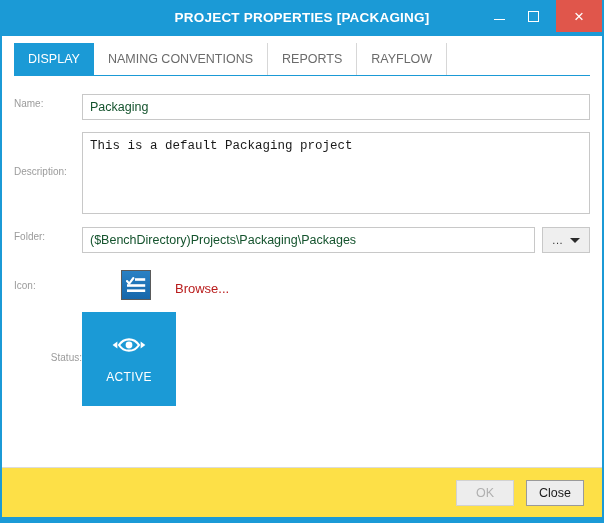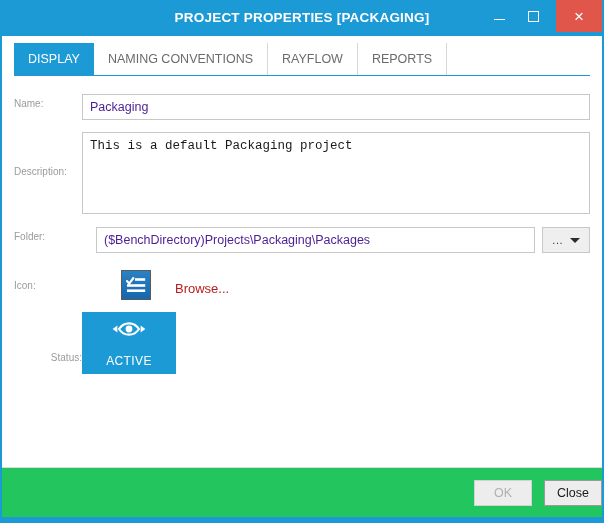--- a/index.html
+++ b/index.html
@@ -163,42 +163,42 @@
   }
 
   .text-input {
     box-sizing: border-box;
     width: 100%;
     height: 26px;
     border: 1px solid #c8c8c8;
     background: #ffffff;
     font-family: "Liberation Sans", sans-serif;
     font-size: 12.5px;
-    color: #4c1d95;
+    color: #14532d;
     padding: 0 7px;
     outline: none;
   }
   .text-area {
     box-sizing: border-box;
     width: 100%;
     height: 82px;
     border: 1px solid #c8c8c8;
     background: #ffffff;
     font-family: Liberation Mono, monospace;
     font-size: 12.5px;
     color: #1a1a1a;
     padding: 5px 7px;
     resize: none;
     outline: none;
     line-height: 1.35;
   }
   .row-name { margin-top: 8px; }
   .row-desc { margin-top: 12px; }
   .row-desc .form-label { padding-top: 34px; }
-  .row-folder { margin-top: 13px; gap: 14px; }
+  .row-folder { margin-top: 13px; }
   .row-icon { margin-top: 17px; gap: 39px; }
   .row-status { margin-top: 12px; }
 
   .folder-input-wrap {
     flex: 1 1 auto;
     min-width: 0;
   }
   .browse-btn {
     flex: 0 0 auto;
     width: 48px;
@@ -245,47 +245,47 @@
     align-self: center;
     padding-top: 7px;
     cursor: default;
     text-decoration: none;
   }
   .row-icon .form-label { padding-top: 10px; }
 
   
   .status-tile {
     width: 94px;
-    height: 62px;
+    height: 94px;
     background: #1b9ad6;
     display: flex;
     flex-direction: column;
     align-items: center;
     justify-content: center;
     cursor: default;
   }
   .status-tile .eye-wrap {
     margin-bottom: 10px;
   }
   .status-label {
     color: #ffffff;
     font-size: 12px;
     letter-spacing: 0.4px;
   }
   .row-status .form-label { padding-top: 40px; text-align: right; }
 
   
   .footer {
     flex: 0 0 50px;
-    background: #22c55e;
+    background: #fde047;
     border-top: 1px solid #dcdcdc;
     display: flex;
     align-items: center;
     justify-content: flex-end;
-    padding-right: 0;
+    padding-right: 18px;
     box-sizing: border-box;
   }
   .btn {
     min-width: 58px;
     height: 26px;
     margin-left: 12px;
     padding: 0 12px;
     font-family: "Liberation Sans", sans-serif;
     font-size: 12.5px;
     background: #ededed;
@@ -322,24 +322,24 @@
 
   <div class="tabstrip-wrap">
     <div class="tabstrip">
       <div class="tab active">
         <span>DISPLAY</span>
       </div>
       <div class="tab">
         <span>NAMING CONVENTIONS</span>
       </div>
       <div class="tab">
+        <span>REPORTS</span>
+      </div>
+      <div class="tab">
         <span>RAYFLOW</span>
-      </div>
-      <div class="tab">
-        <span>REPORTS</span>
       </div>
     </div>
   </div>
 
   <div class="content">
 
     <div class="form-row row-name">
       <div class="form-label">Name:</div>
       <div class="field-area">
         <input class="text-input" type="text" value="Packaging" style="">

